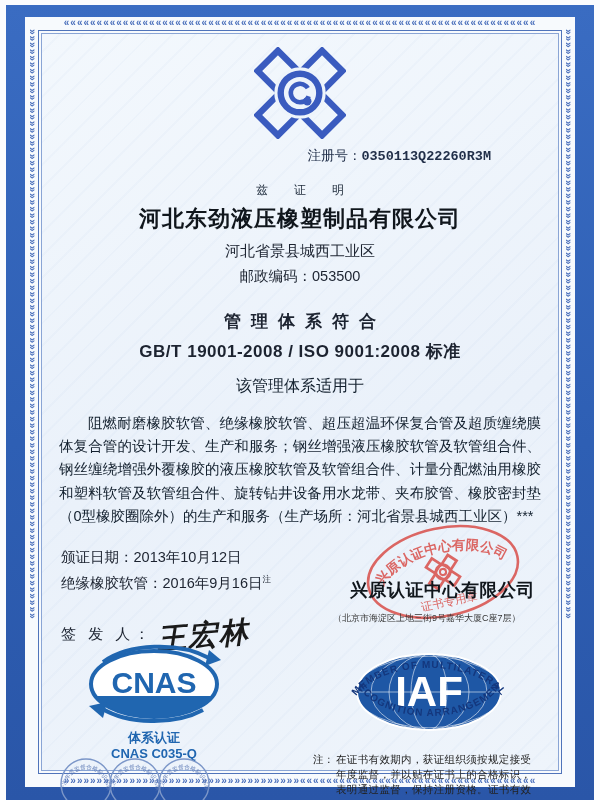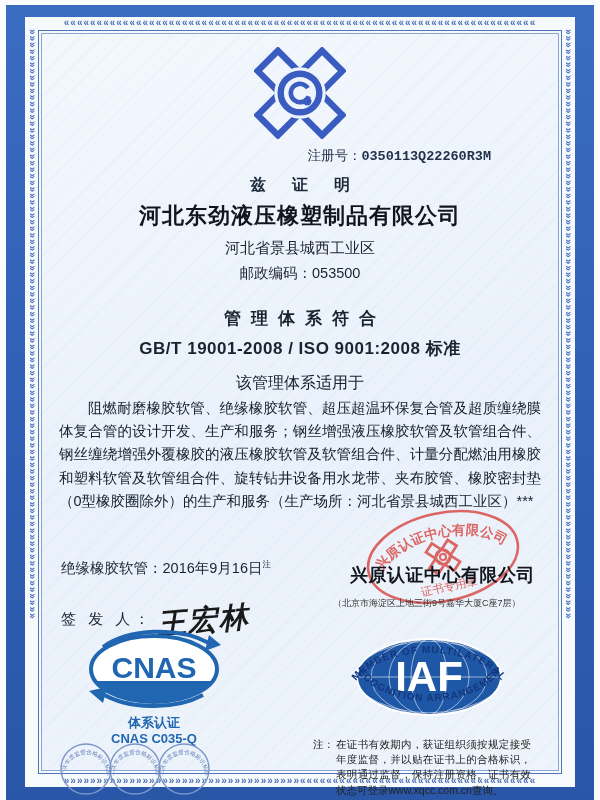--- a/index.html
+++ b/index.html
@@ -23,30 +23,30 @@
       border:1px solid #5074ba;box-shadow:inset 0 0 0 2px #f7fafd,inset 0 0 0 3px #8aa5d5;
       background:
         repeating-linear-gradient(135deg,rgba(140,170,215,0.05) 0 2px,rgba(0,0,0,0) 2px 16px),
         linear-gradient(165deg,#f3f8fd 0%,#eaf1fa 55%,#eef4fb 100%);
       padding:10px 20px 0 20px;box-sizing:border-box;text-align:center;}
   
   .logo{margin:6px auto 0 auto;display:block;}
   .title{font-size:31px;font-weight:bold;letter-spacing:3px;margin-top:8px;color:#151c22;}
   .regline{margin-top:8px;font-size:13.5px;text-align:right;padding-right:50px;color:#22304a;}
   .regline b{font-family:"Liberation Mono","DejaVu Sans Mono",monospace;font-weight:bold;}
-  .certify{margin-top:10px;font-size:16px;font-weight:bold;letter-spacing:26px;
+  .certify{margin-top:17px;font-size:12px;font-weight:normal;letter-spacing:26px;
       text-indent:26px;color:#1d2a3a;}
   .company{margin-top:5px;font-size:22px;font-weight:bold;letter-spacing:1px;color:#10161c;}
   .addr{margin-top:8px;font-size:15px;}
   .post{margin-top:6px;font-size:14.5px;}
   .sys{margin-top:24px;font-size:17px;font-weight:bold;letter-spacing:10px;text-indent:10px;}
   .std{margin-top:7px;font-size:17px;font-weight:bold;
       font-family:"Liberation Sans","DejaVu Sans",sans-serif;letter-spacing:0.5px;}
   .scope-intro{margin-top:13px;font-size:16px;color:#13202e;}
-  .scope{margin-top:3px;font-size:14.5px;line-height:1.6;text-align:justify;
+  .scope{margin-top:15px;font-size:14.5px;line-height:1.6;text-align:justify;
       text-indent:2em;color:#13202e;}
   
   .lower{position:relative;height:280px;margin-top:10px;text-align:left;font-size:14.5px;}
   .issue-date{position:absolute;left:2px;top:10px;}
   .valid-until{position:absolute;left:2px;top:36px;}
   .valid-until sup{font-size:8.5px;}
   .signer{position:absolute;left:2px;top:78px;font-size:15px;letter-spacing:4px;}
   .signature{display:inline-block;font-family:"Liberation Serif","DejaVu Serif",serif;
       font-size:29px;font-weight:bold;letter-spacing:2px;color:#1a1a1a;
       transform:rotate(-5deg) skewX(-14deg);margin-left:6px;vertical-align:-6px;}
@@ -97,20 +97,21 @@
         <div class="certify">兹证明</div>
         <div class="company">河北东劲液压橡塑制品有限公司</div>
         <div class="addr">河北省景县城西工业区</div>
         <div class="post">邮政编码：053500</div>
         <div class="sys">管理体系符合</div>
         <div class="std">GB/T 19001-2008 / ISO 9001:2008 标准</div>
         <div class="scope-intro">该管理体系适用于</div>
         <div class="scope">阻燃耐磨橡胶软管、绝缘橡胶软管、超压超温环保复合管及超质缠绕膜体复合管的设计开发、生产和服务；钢丝增强液压橡胶软管及软管组合件、钢丝缠绕增强外覆橡胶的液压橡胶软管及软管组合件、计量分配燃油用橡胶和塑料软管及软管组合件、旋转钻井设备用水龙带、夹布胶管、橡胶密封垫（0型橡胶圈除外）的生产和服务（生产场所：河北省景县城西工业区）***</div>
 
         <div class="lower">
+          <div class="issue-date">颁证日期：2013年10月12日</div>
           <div class="valid-until">
             <span>绝缘橡胶软管：2016年9月16日</span><sup>注</sup>
           </div>
           <div class="signer">
             <span>签 发 人：</span><span class="signature">王宏林</span>
           </div>
 
           <svg class="seal" width="168" height="104" viewBox="0 0 168 104">
             <g transform="rotate(-12 84 52)">
               <ellipse cx="84" cy="52" rx="76" ry="44" fill="none" stroke="#d9534f" stroke-width="2.6"></ellipse>

